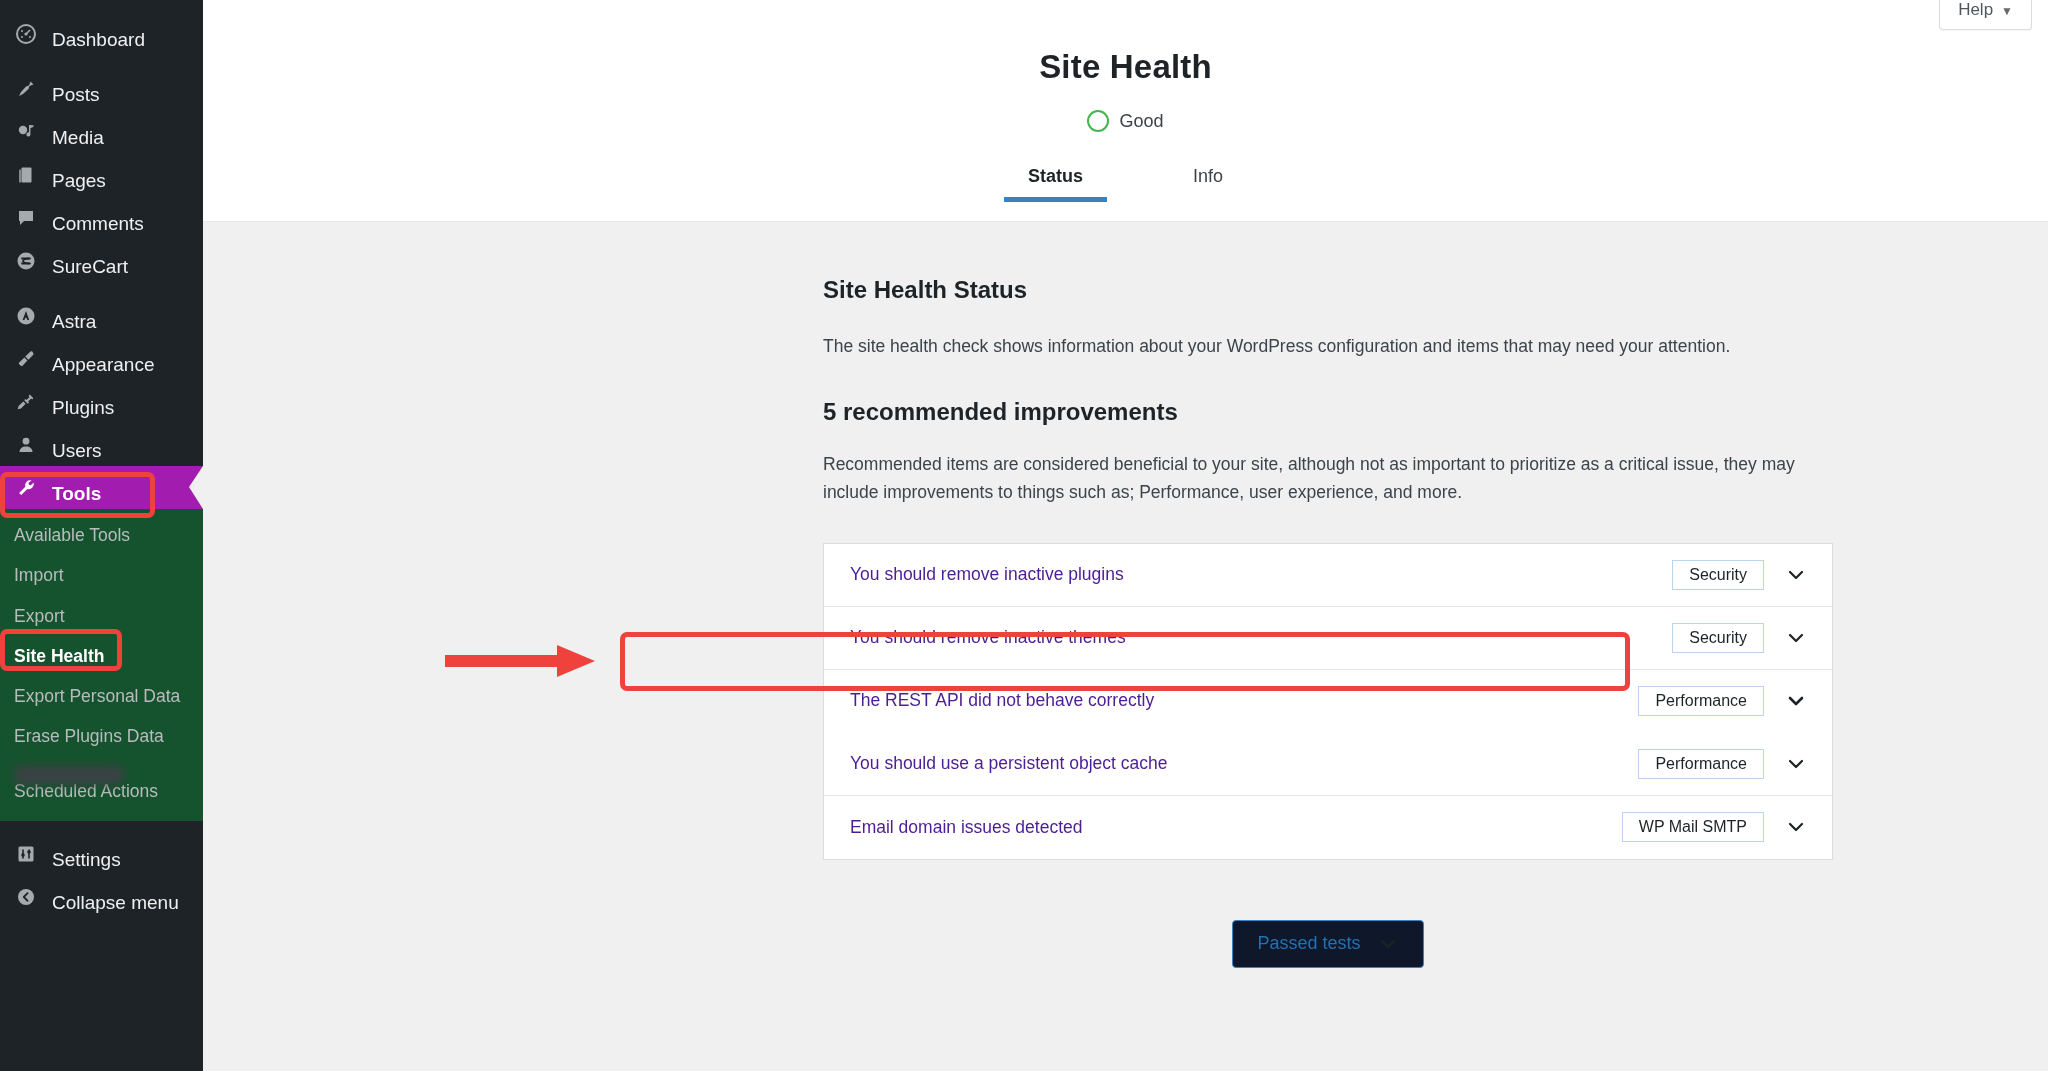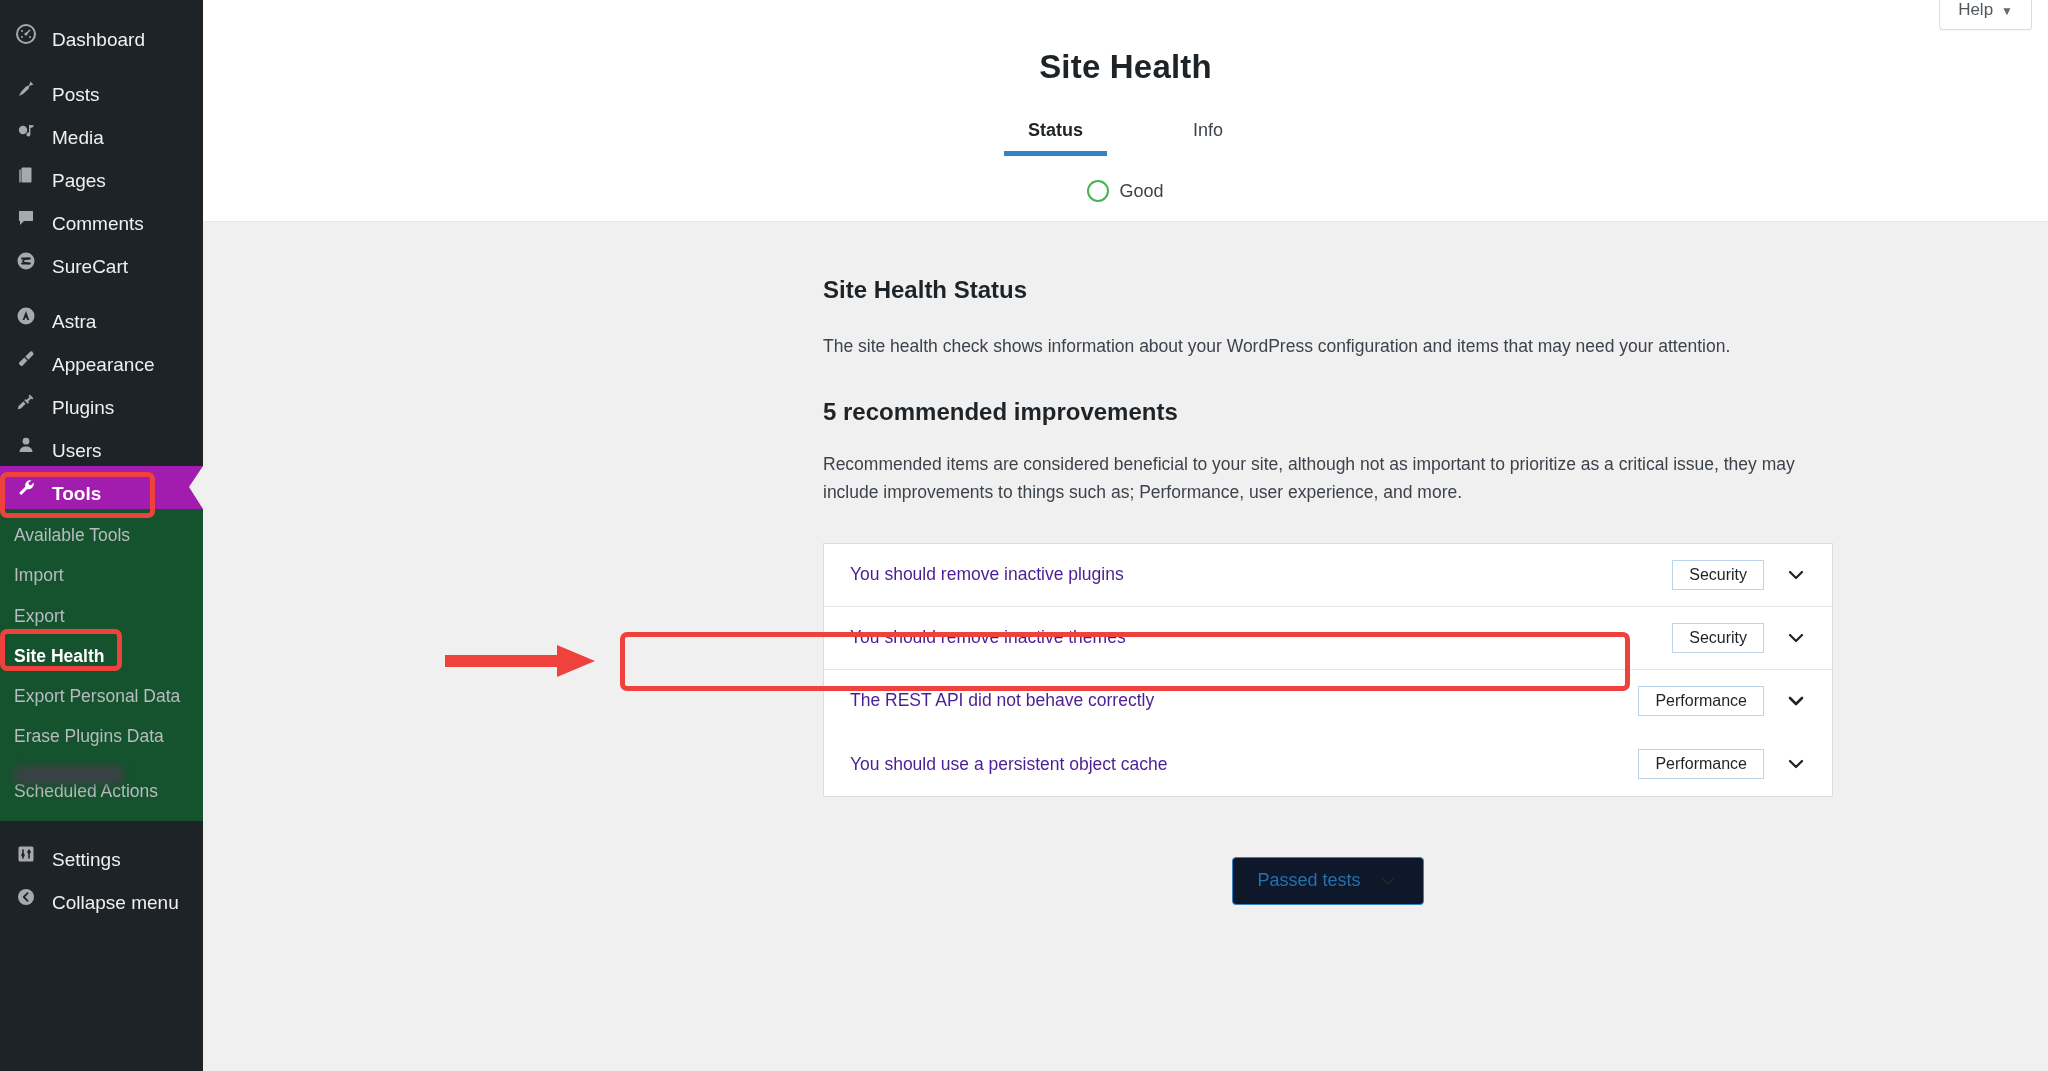--- a/index.html
+++ b/index.html
@@ -409,28 +409,28 @@
   <div id="main">
 
     <div id="white-header">
 
       <div id="help-button">
         <span>Help</span><span class="caret">▼</span>
       </div>
 
       <div id="page-title">Site Health</div>
 
+      <div id="health-status">
+        <span class="status-ring"></span>
+        <span>Good</span>
+      </div>
+
       <div id="tabs">
         <span class="tab active">Status</span>
         <span class="tab">Info</span>
-      </div>
-
-      <div id="health-status">
-        <span class="status-ring"></span>
-        <span>Good</span>
       </div>
     </div>
 
     <div id="content">
       <div class="content-inner">
 
         <div id="section-title">Site Health Status</div>
         <div class="section-desc">The site health check shows information about your WordPress configuration and items that may need your attention.</div>
 
         <div id="recommend-title">5 recommended improvements</div>
@@ -471,20 +471,29 @@
           <div class="acc-row">
             <span class="acc-title">You should use a persistent object cache</span>
             <span class="acc-badge">Performance</span>
             <span class="acc-chevron">
               <svg width="22" height="22" viewBox="0 0 22 22" fill="none" stroke="currentColor" stroke-width="2.2" stroke-linecap="round" stroke-linejoin="round">
                   <path d="M5 8l6 6 6-6"></path>
                 </svg>
             </span>
           </div>
 
+          <div class="acc-row">
+            <span class="acc-title">Email domain issues detected</span>
+            <span class="acc-badge">WP Mail SMTP</span>
+            <span class="acc-chevron">
+              <svg width="22" height="22" viewBox="0 0 22 22" fill="none" stroke="currentColor" stroke-width="2.2" stroke-linecap="round" stroke-linejoin="round">
+                  <path d="M5 8l6 6 6-6"></path>
+                </svg>
+            </span>
+          </div>
 
         </div>
 
         <div id="passed-wrap">
           <div id="passed-tests">
             <span>Passed tests</span>
             <span class="pt-chev">
               <svg width="22" height="22" viewBox="0 0 22 22" fill="none" stroke="currentColor" stroke-width="2.4" stroke-linecap="round" stroke-linejoin="round">
                   <path d="M5 8l6 6 6-6"></path>
                 </svg>

